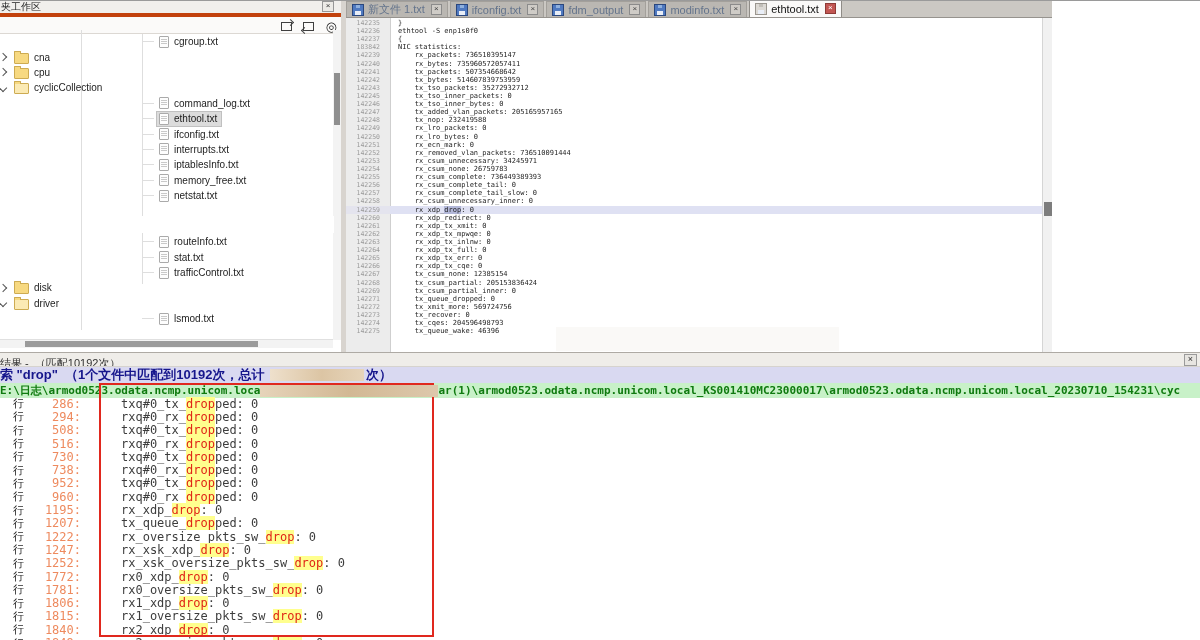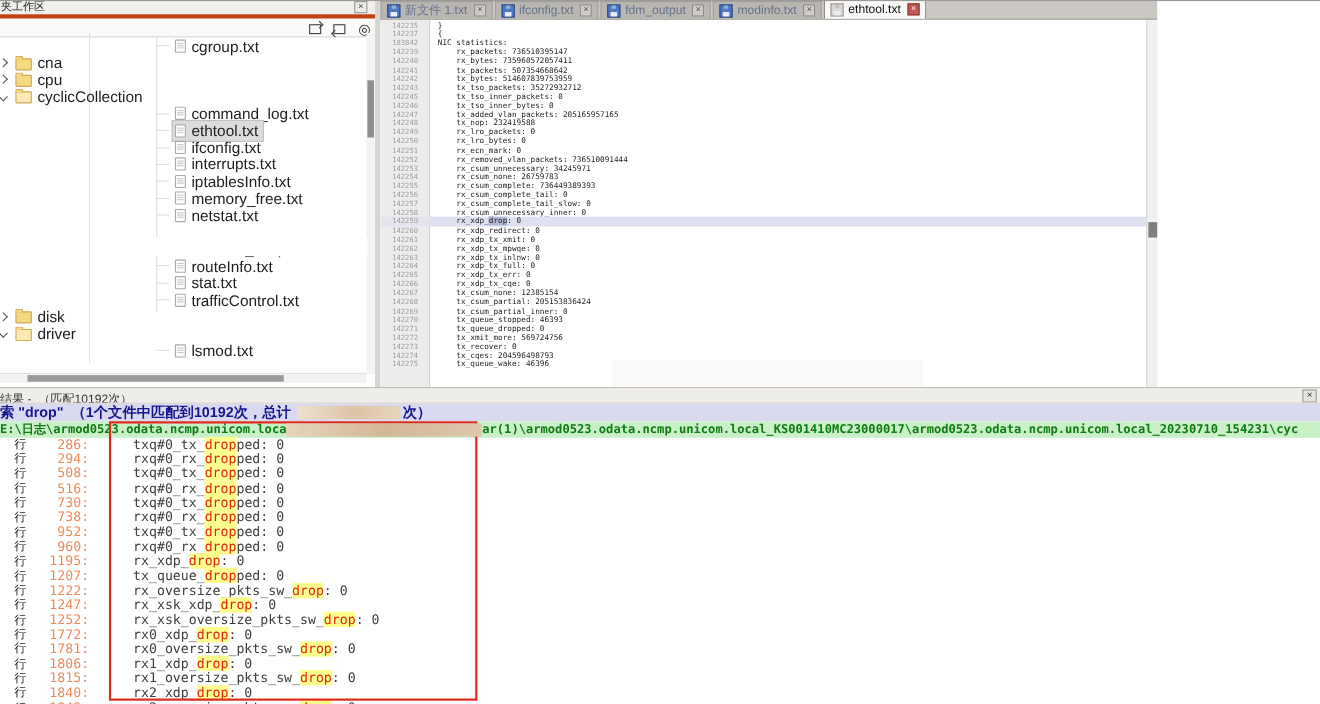--- a/index.html
+++ b/index.html
@@ -34,21 +34,21 @@
   .chev.down{transform:rotate(45deg);}
   .folder{width:13px;height:9px;background:#f7d981;border:1px solid #cdab52;border-radius:1px;position:relative;flex:none;margin-top:2px;}
   .folder::before{content:"";position:absolute;top:-3px;left:-1px;width:5px;height:2px;background:#f7d981;
                   border:1px solid #cdab52;border-bottom:none;border-radius:1px 1px 0 0;}
   .folder.open{background:#fbeab4;}
   .ficon{width:8px;height:10px;background:#fdfdfd;border:1px solid #aaa;border-radius:1px;position:relative;flex:none;}
   .ficon::before{content:"";position:absolute;left:1px;right:1px;top:2px;height:1px;background:#c9c9c9;
                  box-shadow:0 2px 0 #c9c9c9,0 4px 0 #c9c9c9;}
   .selwrap{display:flex;align-items:center;padding:1px 4px 1px 2px;border:1px solid transparent;}
   .selwrap.sel{background:#dcdcdc;border-color:#c0c0c0;}
-  .tlabel{font-size:14px;color:#1d1d1d;margin-left:5px;}
+  .tlabel{font-size:10px;color:#1d1d1d;margin-left:5px;}
   .tree-blank-cover{position:absolute;left:118px;top:216px;width:216px;height:17px;background:#fff;z-index:3;}
   .tree-hscroll{position:absolute;left:0;bottom:4px;width:333px;height:8px;background:#f3f3f3;border-top:1px solid #e0e0e0;}
   .tree-hthumb{position:absolute;left:25px;top:1px;width:233px;height:6px;background:#9b9b9b;}
   .tree-vscroll{position:absolute;right:0;top:30px;width:8px;height:310px;background:#f3f3f3;}
   .tree-vthumb{position:absolute;left:1px;top:43px;width:6px;height:52px;background:#8f8f8f;}
 
   .splitter{position:absolute;left:341px;top:0;width:5px;height:352px;background:#d8d4cf;}
 
   
   .editor-panel{position:absolute;left:346px;top:0;width:706px;height:352px;}
@@ -278,20 +278,21 @@
         <div class="tab active">
           <span class="floppy saved"></span>
           <span class="tlab">ethtool.txt</span>
           <span class="tclose">×</span>
         </div>
       </div>
     <div class="editor">
       <div class="gutter-bg"></div>
       <div class="elines">
           <div class="eline"><span class="lnum">142235</span><span class="ltext">}</span></div>
+          <div class="eline"><span class="lnum">142236</span><span class="ltext">ethtool -S enp1s0f0</span></div>
           <div class="eline"><span class="lnum">142237</span><span class="ltext">{</span></div>
           <div class="eline"><span class="lnum">183842</span><span class="ltext">NIC statistics:</span></div>
           <div class="eline"><span class="lnum">142239</span><span class="ltext">    rx_packets: 736510395147</span></div>
           <div class="eline"><span class="lnum">142240</span><span class="ltext">    rx_bytes: 735960572057411</span></div>
           <div class="eline"><span class="lnum">142241</span><span class="ltext">    tx_packets: 507354668642</span></div>
           <div class="eline"><span class="lnum">142242</span><span class="ltext">    tx_bytes: 514607839753959</span></div>
           <div class="eline"><span class="lnum">142243</span><span class="ltext">    tx_tso_packets: 35272932712</span></div>
           <div class="eline"><span class="lnum">142245</span><span class="ltext">    tx_tso_inner_packets: 0</span></div>
           <div class="eline"><span class="lnum">142246</span><span class="ltext">    tx_tso_inner_bytes: 0</span></div>
           <div class="eline"><span class="lnum">142247</span><span class="ltext">    tx_added_vlan_packets: 205165957165</span></div>
@@ -310,21 +311,20 @@
           <div class="eline"><span class="lnum">142260</span><span class="ltext">    rx_xdp_redirect: 0</span></div>
           <div class="eline"><span class="lnum">142261</span><span class="ltext">    rx_xdp_tx_xmit: 0</span></div>
           <div class="eline"><span class="lnum">142262</span><span class="ltext">    rx_xdp_tx_mpwqe: 0</span></div>
           <div class="eline"><span class="lnum">142263</span><span class="ltext">    rx_xdp_tx_inlnw: 0</span></div>
           <div class="eline"><span class="lnum">142264</span><span class="ltext">    rx_xdp_tx_full: 0</span></div>
           <div class="eline"><span class="lnum">142265</span><span class="ltext">    rx_xdp_tx_err: 0</span></div>
           <div class="eline"><span class="lnum">142266</span><span class="ltext">    rx_xdp_tx_cqe: 0</span></div>
           <div class="eline"><span class="lnum">142267</span><span class="ltext">    tx_csum_none: 12385154</span></div>
           <div class="eline"><span class="lnum">142268</span><span class="ltext">    tx_csum_partial: 205153836424</span></div>
           <div class="eline"><span class="lnum">142269</span><span class="ltext">    tx_csum_partial_inner: 0</span></div>
-          <div class="eline"><span class="lnum">142270</span><span class="ltext">    tx_queue_stopped: 46393</span></div>
           <div class="eline"><span class="lnum">142271</span><span class="ltext">    tx_queue_dropped: 0</span></div>
           <div class="eline"><span class="lnum">142272</span><span class="ltext">    tx_xmit_more: 569724756</span></div>
           <div class="eline"><span class="lnum">142273</span><span class="ltext">    tx_recover: 0</span></div>
           <div class="eline"><span class="lnum">142274</span><span class="ltext">    tx_cqes: 204596498793</span></div>
           <div class="eline"><span class="lnum">142275</span><span class="ltext">    tx_queue_wake: 46396</span></div>
         </div>
     </div>
     <div class="editor-vscroll">
       <div class="editor-vthumb"></div>
     </div>

